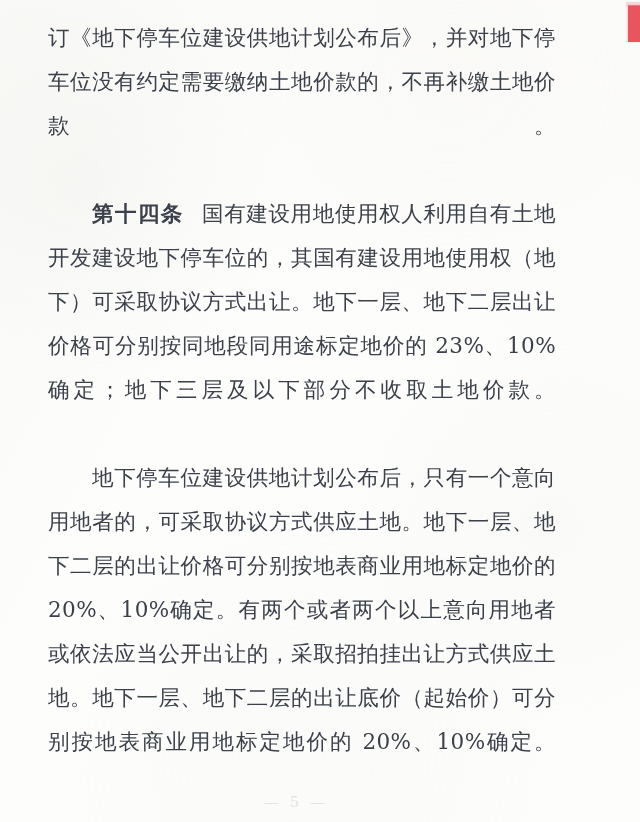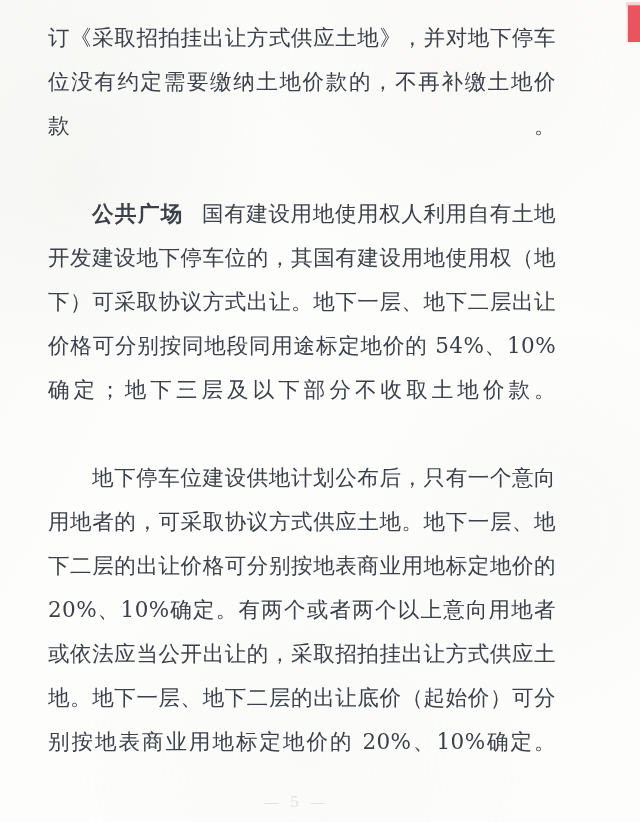--- a/index.html
+++ b/index.html
@@ -106,23 +106,23 @@
 <body>
 
 <div class="page">
 
   <div class="scan-noise"></div>
 
   <div class="edge-mark"></div>
 
   <div class="body-text">
 
-    <p class="para">订《采取招拍挂出让方式供应土地》，并对地下停车位没有约定需要缴纳土地价款的，不再补缴土地价款。</p>
+    <p class="para">订《地下停车位建设供地计划公布后》，并对地下停车位没有约定需要缴纳土地价款的，不再补缴土地价款。</p>
 
-    <p class="para indent"><span class="art-label">公共广场</span><span>国有建设用地使用权人利用自有土地开发建设地下停车位的，其国有建设用地使用权（地下）可采取协议方式出让。地下一层、地下二层出让价格可分别按同地段同用途标定地价的 54%、10%确定；地下三层及以下部分不收取土地价款。</span></p>
+    <p class="para indent"><span class="art-label">第十四条</span><span>国有建设用地使用权人利用自有土地开发建设地下停车位的，其国有建设用地使用权（地下）可采取协议方式出让。地下一层、地下二层出让价格可分别按同地段同用途标定地价的 23%、10%确定；地下三层及以下部分不收取土地价款。</span></p>
 
 
     <p class="para indent">地下停车位建设供地计划公布后，只有一个意向用地者的，可采取协议方式供应土地。地下一层、地下二层的出让价格可分别按地表商业用地标定地价的 20%、10%确定。有两个或者两个以上意向用地者或依法应当公开出让的，采取招拍挂出让方式供应土地。地下一层、地下二层的出让底价（起始价）可分别按地表商业用地标定地价的 20%、10%确定。</p>
 
   </div>
 
   <div class="page-number">— 5 —</div>
 
 </div>
 

